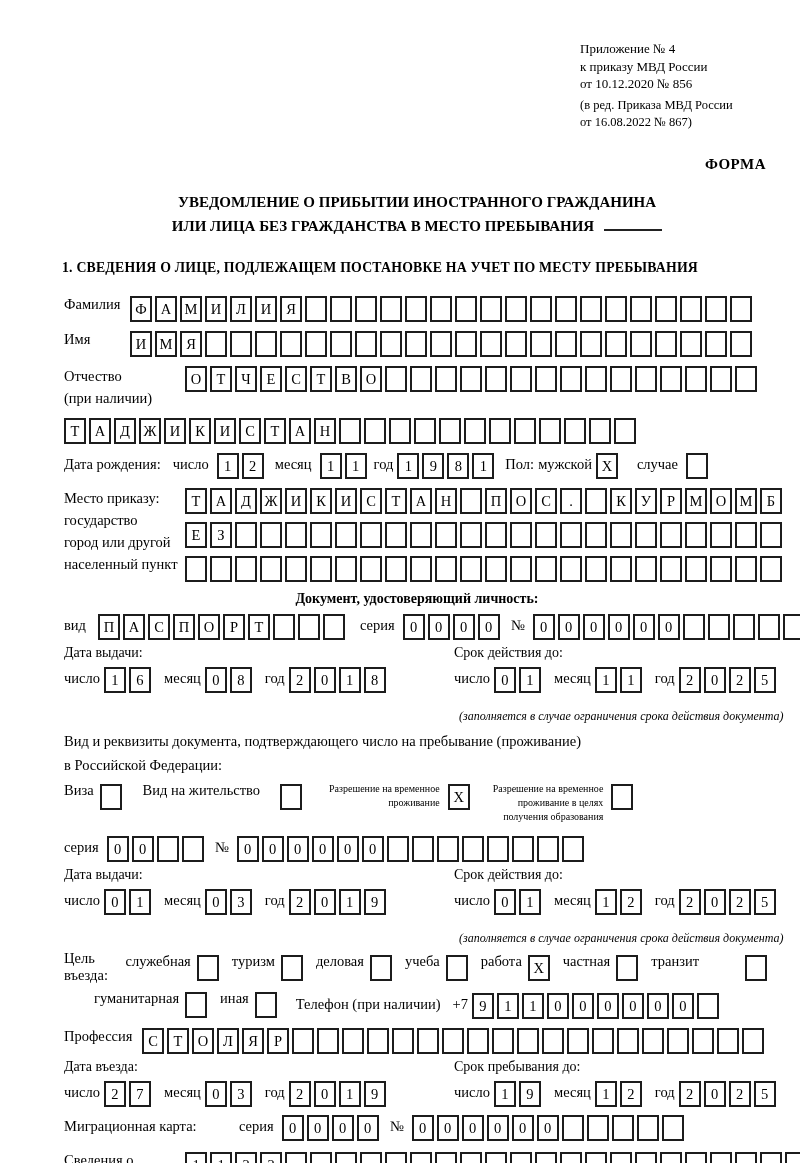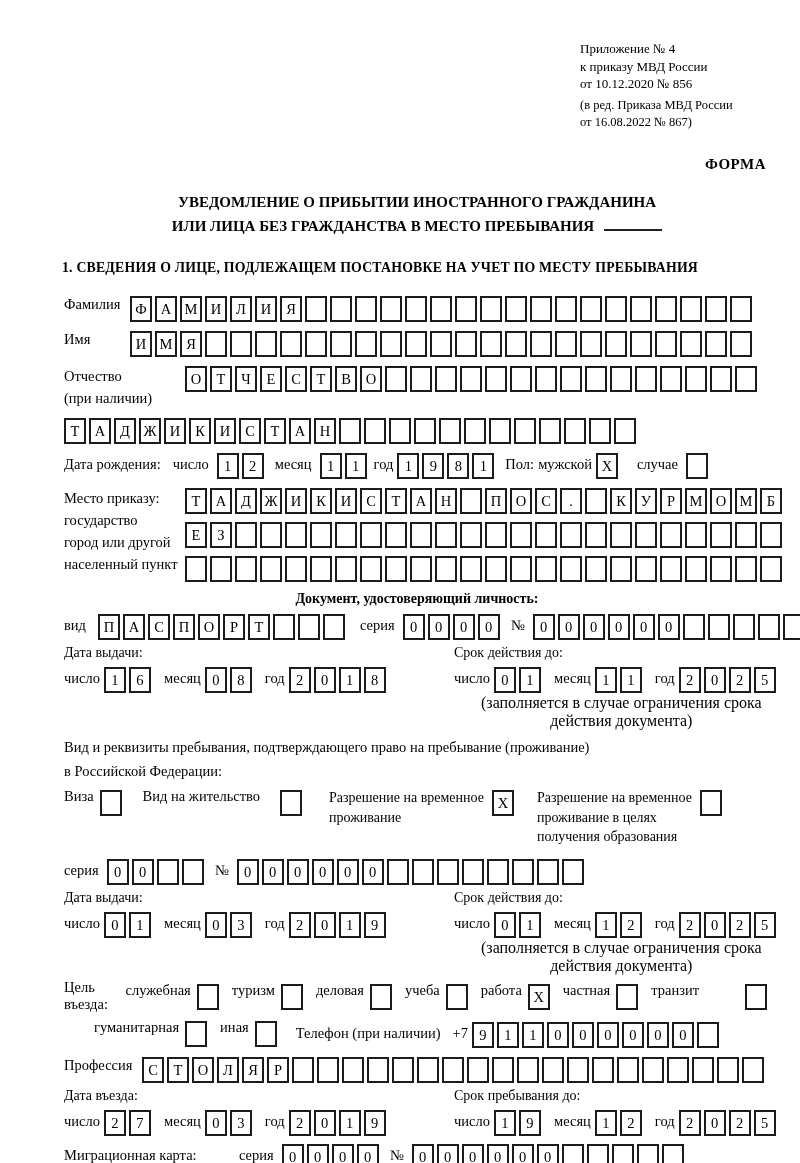--- a/index.html
+++ b/index.html
@@ -42,29 +42,29 @@
   .gap12 { margin-right:12px; } .gap16 { margin-right:16px; }
 
   
   .two-col { display:flex; margin-bottom:2px; }
   .col-l { width:390px; flex:none; }
   .col-r { flex:1; }
   .dg-header { text-align:left; font-size:14px; margin-bottom:2px; }
   .dg { display:flex; align-items:center; }
   .dg .lbl { padding-top:0; margin-right:4px; }
   .dg .cells { margin-right:10px; }
-  .small-note { font-size:16px; text-align:center; margin-top:1px; }
+  .small-note { font-size:12px; text-align:center; margin-top:16px;font-style:italic; }
 
   .para { font-size:14.5px; line-height:1.65; margin:6px 0 4px 0; }
 
   
   .opt { display:flex; align-items:flex-start; margin-right:10px; }
   .opt .cells { line-height:26px; }
   .opt-label { margin-right:6px; }
-  .opt-label-multi { text-align:left; font-size:14px; line-height:1.4; margin-right:8px; }
+  .opt-label-multi { text-align:right; font-size:10px; line-height:1.4; margin-right:8px; }
   .options-row { display:flex; align-items:flex-start; margin-bottom:8px; }
   .doc-heading { text-align:center; font-weight:bold; font-size:14px; margin:4px 0 3px 0; }
 </style>
 </head>
 <body>
 
 <div class="page">
 
   <div class="annex">
     <div>Приложение № 4</div>
@@ -167,21 +167,21 @@
         <span class="lbl">месяц</span>
         <span class="cells"><span class="cell">1</span><span class="cell">1</span></span>
         <span class="lbl">год</span>
         <span class="cells"><span class="cell">2</span><span class="cell">0</span><span class="cell">2</span><span class="cell">5</span></span>
       </div>
       <div class="small-note">(заполняется в случае ограничения срока действия документа)</div>
     </div>
   </div>
 
   <div class="para">
-    <div>Вид и реквизиты пребывания, подтверждающего право на пребывание (проживание)</div>
+    <div>Вид и реквизиты документа, подтверждающего число на пребывание (проживание)</div>
     <div>в Российской Федерации:</div>
   </div>
 
   <div class="options-row">
     <div class="opt">
       <span class="opt-label">Виза</span>
       <span class="cells"><span class="cell"></span></span>
     </div>
     <div class="opt" style="margin-left:8px;">
       <span class="opt-label">Вид на жительство</span>

